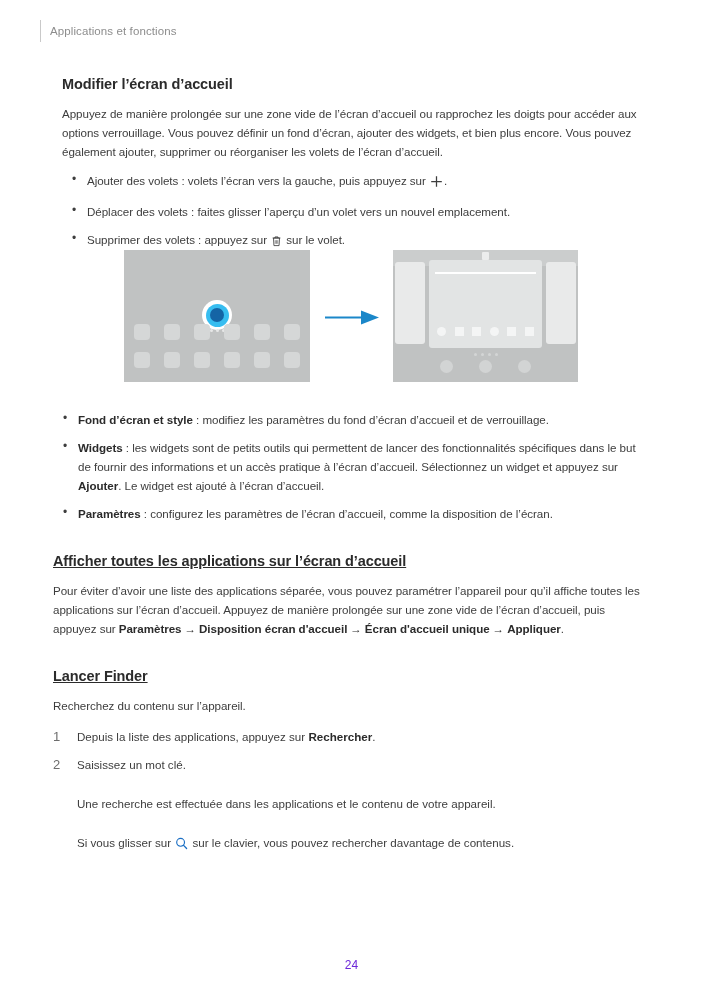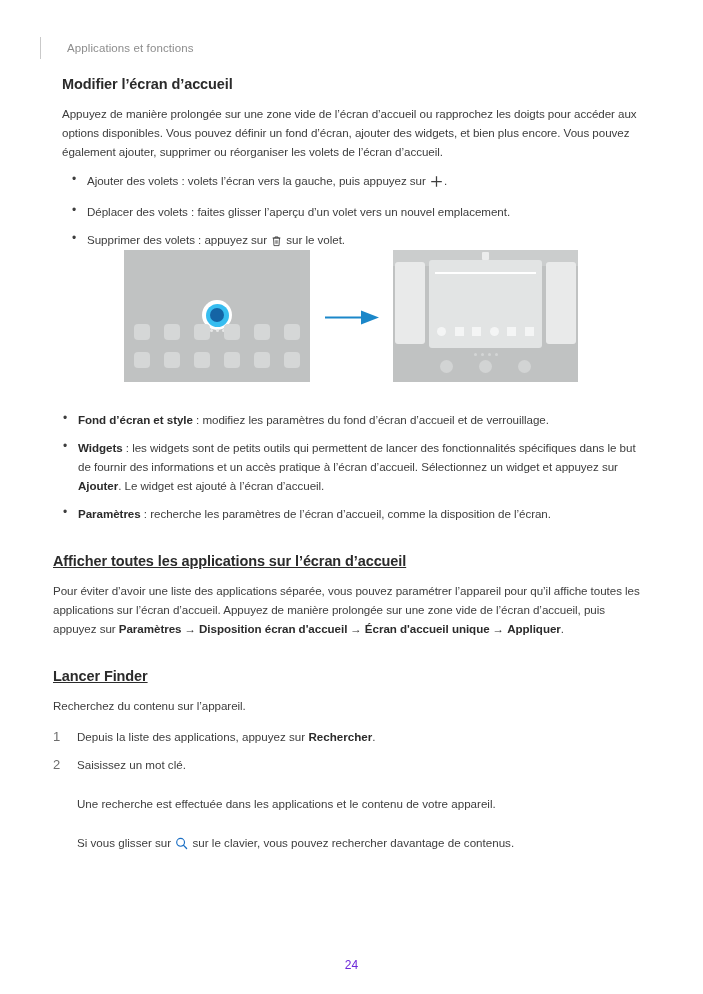--- a/index.html
+++ b/index.html
@@ -13,24 +13,24 @@
     position: relative;
     font-family: "Liberation Sans", sans-serif;
     color: #3b3b3b;
     -webkit-font-smoothing: antialiased;
   }
 
   
   .page-header {
     position: absolute;
     left: 40px;
-    top: 37px;
+    top: 20px;
     display: flex;
     align-items: center;
-    gap: 26px;
+    gap: 9px;
   }
   .header-rule {
     width: 1px;
     height: 22px;
     background: #c9c9c9;
   }
   .header-title {
     font-size: 11.5px;
     color: #8d8d8d;
     letter-spacing: 0.1px;
@@ -278,21 +278,21 @@
 
 <div class="page-header">
   <div class="header-rule"></div>
   <div class="header-title">Applications et fonctions</div>
 </div>
 
 <div class="content">
 
   <h2 class="section-heading">Modifier l’écran d’accueil</h2>
 
-  <p class="body-text">Appuyez de manière prolongée sur une zone vide de l’écran d’accueil ou rapprochez les doigts pour accéder aux options disponibles. Vous pouvez définir un fond d’écran, ajouter des widgets, et bien plus encore. Vous pouvez également ajouter, supprimer ou réorganiser les volets de l’écran d’accueil.</p>
+  <p class="body-text">Appuyez de manière prolongée sur une zone vide de l’écran d’accueil ou rapprochez les doigts pour accéder aux options verrouillage. Vous pouvez définir un fond d’écran, ajouter des widgets, et bien plus encore. Vous pouvez également ajouter, supprimer ou réorganiser les volets de l’écran d’accueil.</p>
 
   <ul class="bullet-list">
 
     <li>
       <span>Ajouter des volets : volets l’écran vers la gauche, puis appuyez sur </span><span class="icon-inline"><svg width="13" height="13" viewBox="0 0 13 13">
             <path d="M6.5 1.2v10.6M1.2 6.5h10.6" stroke="#3d3d3d" stroke-width="1.25" stroke-linecap="butt"></path>
           </svg></span><span>.</span>
     </li>
 
     <li>
@@ -386,21 +386,21 @@
   <ul class="bullet-list">
     <li>
       <b>Fond d’écran et style</b><span> : modifiez les paramètres du fond d’écran d’accueil et de verrouillage.</span>
     </li>
 
     <li>
       <b>Widgets</b><span> : les widgets sont de petits outils qui permettent de lancer des fonctionnalités spécifiques dans le but de fournir des informations et un accès pratique à l’écran d’accueil. Sélectionnez un widget et appuyez sur </span><b>Ajouter</b><span>. Le widget est ajouté à l’écran d’accueil.</span>
     </li>
 
     <li>
-      <b>Paramètres</b><span> : recherche les paramètres de l’écran d’accueil, comme la disposition de l’écran.</span>
+      <b>Paramètres</b><span> : configurez les paramètres de l’écran d’accueil, comme la disposition de l’écran.</span>
     </li>
   </ul>
 
   <h2 class="section-heading spaced-top">Afficher toutes les applications sur l’écran d’accueil</h2>
 
   <p class="body-text">
     <span>Pour éviter d’avoir une liste des applications séparée, vous pouvez paramétrer l’appareil pour qu’il affiche toutes les applications sur l’écran d’accueil. Appuyez de manière prolongée sur une zone vide de l’écran d’accueil, puis appuyez sur </span><b>Paramètres</b><b style="padding:0 3px;">→</b><b>Disposition écran d'accueil</b><b style="padding:0 3px;">→</b><b>Écran d'accueil unique</b><b style="padding:0 3px;">→</b><b>Appliquer</b><span>.</span>
   </p>
 
   <h2 class="section-heading spaced-top">Lancer Finder</h2>

